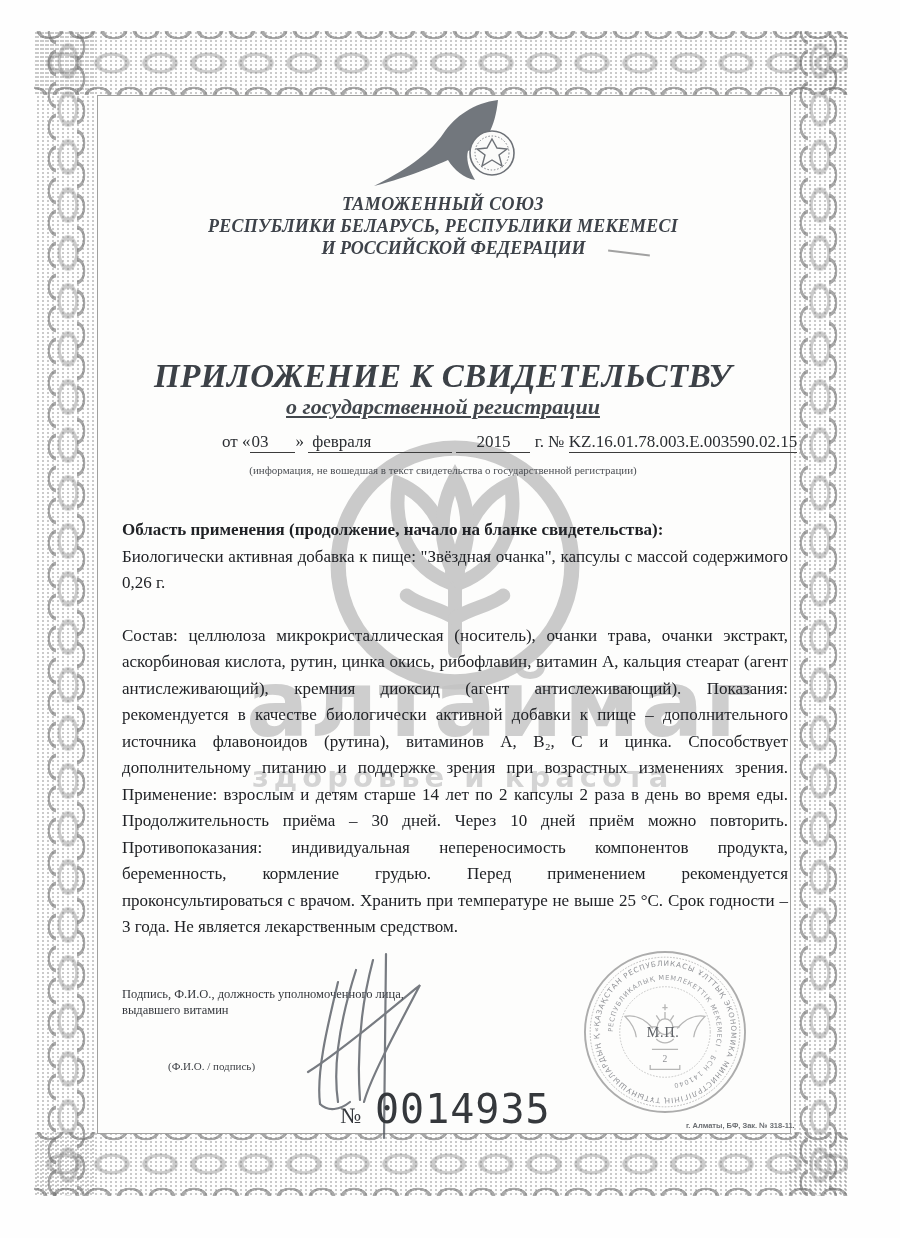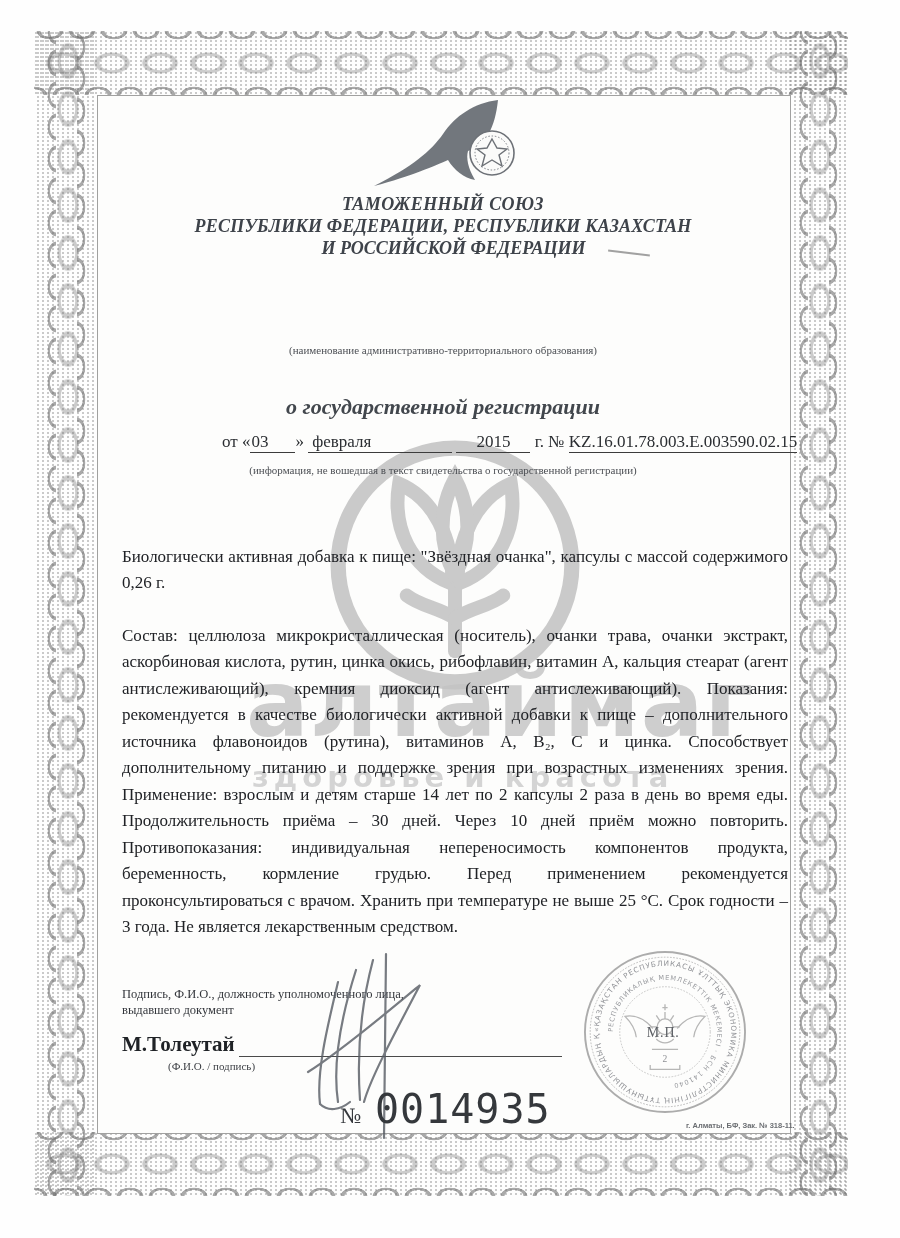--- a/index.html
+++ b/index.html
@@ -53,21 +53,21 @@
   
   .center-band{position:absolute; left:97px; width:692px; text-align:center;}
   .cu-header{top:193px; font-weight:bold; font-style:italic; color:#3e434a; line-height:22px;}
   .cu-header .h1{font-size:18px; letter-spacing:.4px;}
   .cu-header .h2{font-size:18px; letter-spacing:.2px;}
   .cu-header .h3{font-size:18px;margin-left:21px;}
   .artifact-dash{position:absolute; left:608px; top:252px; width:42px; height:2px;
     background:rgba(85,85,85,.55); transform:rotate(7deg);}
   .org-caption{top:344px; font-size:11px; color:#4c4f54;}
   .doc-title{top:358px; font-size:33px; font-weight:bold; font-style:italic; color:#3c4147; letter-spacing:.5px;}
-  .doc-subtitle{top:394px; font-size:22px; font-weight:bold; font-style:italic; color:#42474d;}
+  .doc-subtitle{top:394px; font-size:22px; font-weight:bold; font-style:italic; color:#42474d;text-decoration:underline;}
   
   .date-line{position:absolute; left:222px; top:432px; font-size:17px; color:#2b2e32; white-space:nowrap;}
   .date-line .u{display:inline-block; border-bottom:1.2px solid #3c3c3c;}
   .u-day{min-width:44px; padding-left:1px;}
   .u-month{min-width:140px; padding-left:4px;}
   .u-year{min-width:74px; text-align:center;}
   .info-caption{top:464px; font-size:11px; color:#4c4f54;}
   
   .wm-logo{position:absolute; left:328px; top:438px; width:254px; height:254px; opacity:.85;}
   .wm-word{
@@ -128,48 +128,44 @@
 
   <svg class="bird-logo" viewBox="0 0 188 90">
     <path d="M130,2 C106,5 87,18 75,36 C63,53 44,69 6,88 C44,78 66,68 80,62 C86,72 96,80 107,82 C100,70 98,60 100,53 C118,47 127,30 130,2 Z" fill="#5f646b" opacity=".88"></path>
     <circle cx="124" cy="55" r="22" fill="#fbfbfa" stroke="#6d7177" stroke-width="1.6"></circle>
     <circle cx="124" cy="55" r="17" fill="none" stroke="#7d8187" stroke-width="1" stroke-dasharray="1.5 1.8"></circle>
     <path d="M124,41 L129,50 L139,51 L131,57 L134,68 L124,62 L114,68 L117,57 L109,51 L119,50 Z" fill="none" stroke="#6d7177" stroke-width="1.4"></path>
   </svg>
 
   <div class="center-band cu-header">
     <div class="h1">ТАМОЖЕННЫЙ СОЮЗ</div>
-    <div class="h2">РЕСПУБЛИКИ ФЕДЕРАЦИИ, РЕСПУБЛИКИ КАЗАХСТАН</div>
+    <div class="h2">РЕСПУБЛИКИ БЕЛАРУСЬ, РЕСПУБЛИКИ МЕКЕМЕСІ</div>
     <div class="h3">И РОССИЙСКОЙ ФЕДЕРАЦИИ</div>
   </div>
   <div class="artifact-dash"></div>
 
-  <div class="center-band org-caption">(наименование административно-территориального образования)</div>
+  <div class="center-band doc-title">ПРИЛОЖЕНИЕ К СВИДЕТЕЛЬСТВУ</div>
   <div class="center-band doc-subtitle">о государственной регистрации</div>
 
   <div class="date-line"><span>от «</span><span class="u u-day">03</span><span>» </span><span class="u u-month">февраля</span>
     <span class="u u-year">2015</span><span> г. № </span><span class="u">KZ.16.01.78.003.E.003590.02.15</span>
   </div>
   <div class="center-band info-caption">(информация, не вошедшая в текст свидетельства о государственной регистрации)</div>
 
   <div class="body-text">
     <p class="scope">
-      <br>
+      <b>Область применения (продолжение, начало на бланке свидетельства):</b><br>
       <span>Биологически активная добавка к пище: "Звёздная очанка", капсулы с массой содержимого 0,26 г.</span>
     </p>
     <p>Состав: целлюлоза микрокристаллическая (носитель), очанки трава, очанки экстракт, аскорбиновая кислота, рутин, цинка окись, рибофлавин, витамин А, кальция стеарат (агент антислеживающий), кремния диоксид (агент антислеживающий). Показания: рекомендуется в качестве биологически активной добавки к пище – дополнительного источника флавоноидов (рутина), витаминов А, В₂, С и цинка. Способствует дополнительному питанию и поддержке зрения при возрастных изменениях зрения. Применение: взрослым и детям старше 14 лет по 2 капсулы 2 раза в день во время еды. Продолжительность приёма – 30 дней. Через 10 дней приём можно повторить. Противопоказания: индивидуальная непереносимость компонентов продукта, беременность, кормление грудью. Перед применением рекомендуется проконсультироваться с врачом. Хранить при температуре не выше 25 °С. Срок годности – 3 года. Не является лекарственным средством.</p>
   </div>
 
   <div class="sig-caption">
     <div>Подпись, Ф.И.О.,  должность уполномоченного лица,</div>
-    <div>выдавшего документ</div>
-  </div>
-  <div class="sig-row">
-    <span class="sig-name">М.Толеутай</span>
-    <span class="sig-line"></span>
+    <div>выдавшего витамин</div>
   </div>
   <div class="sig-name-caption">(Ф.И.О. / подпись)</div>
 
   <svg class="signature-svg" viewBox="0 0 180 188">
     <g fill="none" stroke="#565b63" stroke-width="2.2" stroke-linecap="round" opacity=".8">
       <path d="M70,30 C60,72 48,120 52,152"></path>
       <path d="M88,18 C74,62 64,110 70,150"></path>
       <path d="M105,8 C96,42 88,92 92,148"></path>
       <path d="M40,120 C72,100 122,58 152,33 C122,90 102,128 96,150"></path>
       <path d="M52,152 C60,160 72,158 82,150"></path>

